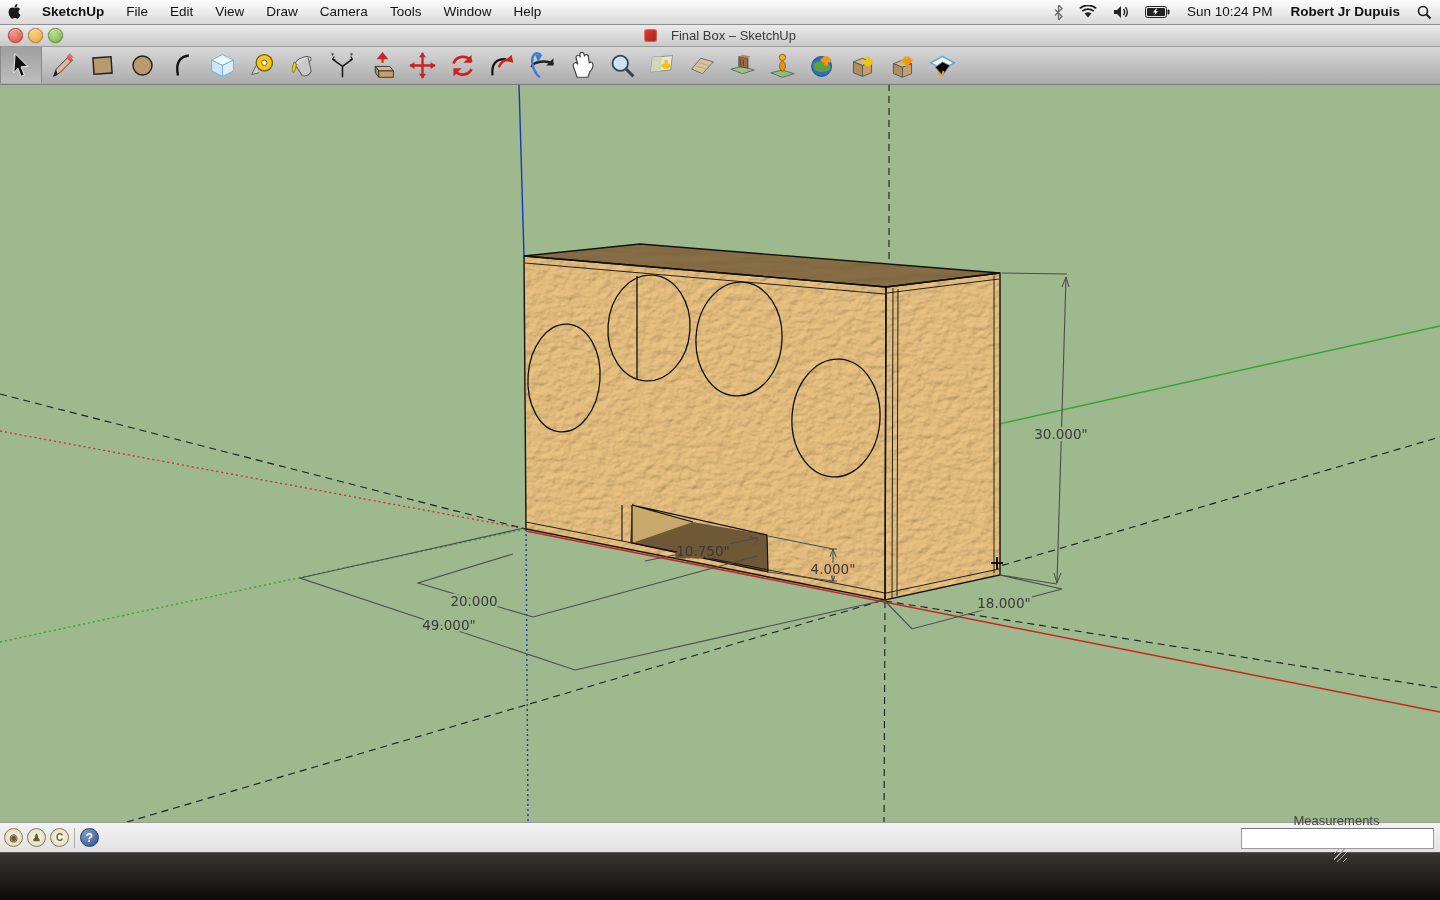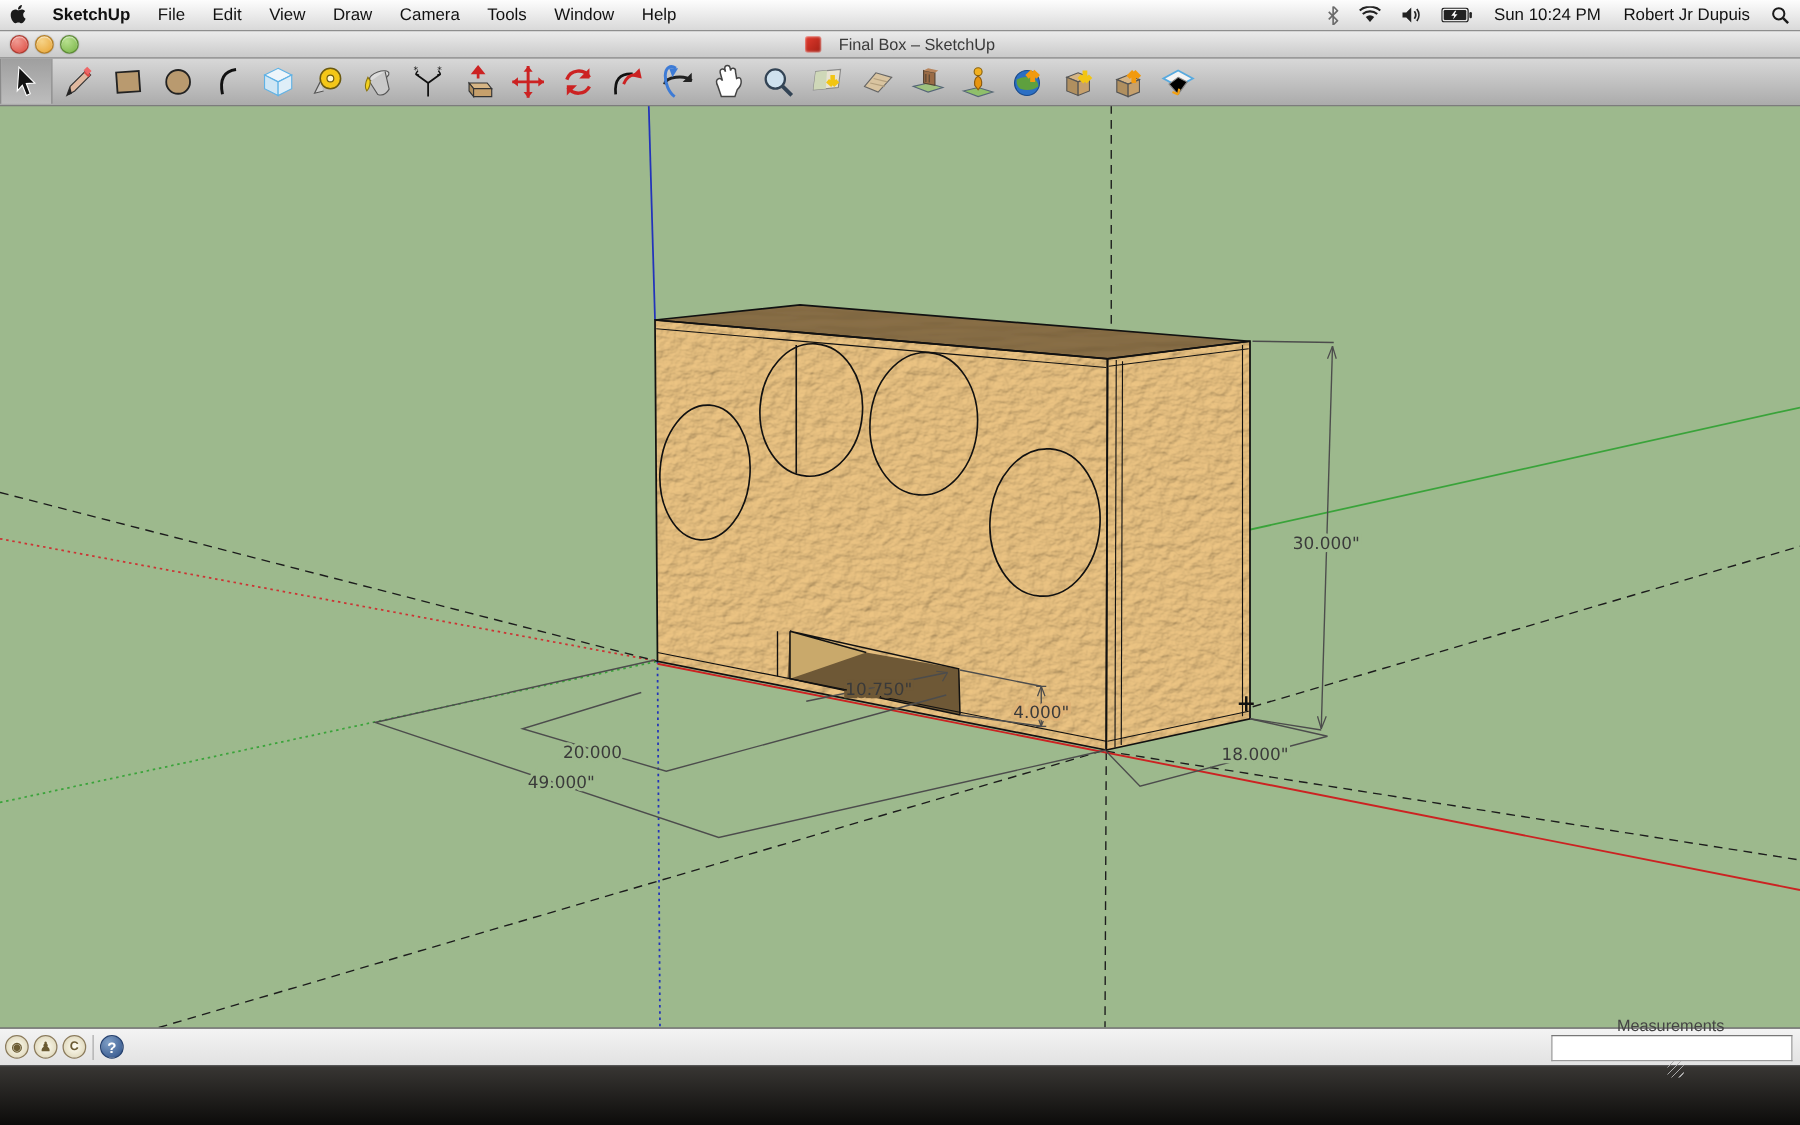--- a/index.html
+++ b/index.html
@@ -7,21 +7,21 @@
     font-family:"Liberation Sans",sans-serif;-webkit-font-smoothing:antialiased;}
   
   #menubar{position:absolute;left:0;top:0;width:1440px;height:24px;
     background:linear-gradient(#fdfdfd,#d9d9d9);border-bottom:1px solid #8e8e8e;
     display:flex;align-items:center;font-size:13.5px;color:#111;z-index:30;}
   .mb-left{display:flex;align-items:center;height:100%;}
   .mb-item{padding:12px 11px;line-height:24px;white-space:nowrap;}
   .mb-app{font-weight:bold;}
   .mb-right{margin-left:auto;display:flex;align-items:center;height:100%;justify-content:flex-end;}
   .mb-right .mb-item{padding:0 9px;}
-  .mb-user{font-weight:normal;}
+  .mb-user{font-weight:bold;}
   .mb-ico{display:flex;align-items:center;padding:0 8px;height:100%;}
   
   #titlebar{position:absolute;left:0;top:24px;width:1440px;height:22px;
     background:linear-gradient(#ededed,#c9c9c9);border-bottom:1px solid #9a9a9a;z-index:29;}
   .tl{position:absolute;top:4px;width:13px;height:13px;border-radius:50%;box-shadow:inset 0 1px 1px rgba(255,255,255,.6),0 0 1px rgba(0,0,0,.5);}
   #tl-close{left:8px;background:radial-gradient(circle at 35% 30%,#f09a92,#dd4b40);border:1px solid #b03a30;}
   #tl-min{left:28px;background:radial-gradient(circle at 35% 30%,#f6d388,#e8a costal433);border:1px solid #b57e22;background:radial-gradient(circle at 35% 30%,#f6d388,#e8a433);}
   #tl-zoom{left:48px;background:radial-gradient(circle at 35% 30%,#b7e08e,#78b445);border:1px solid #5c8c33;}
   #wintitle{position:absolute;left:0;right:0;top:0;height:22px;display:flex;align-items:center;justify-content:center;
     font-size:13px;color:#3a3a3a;gap:14px;}

